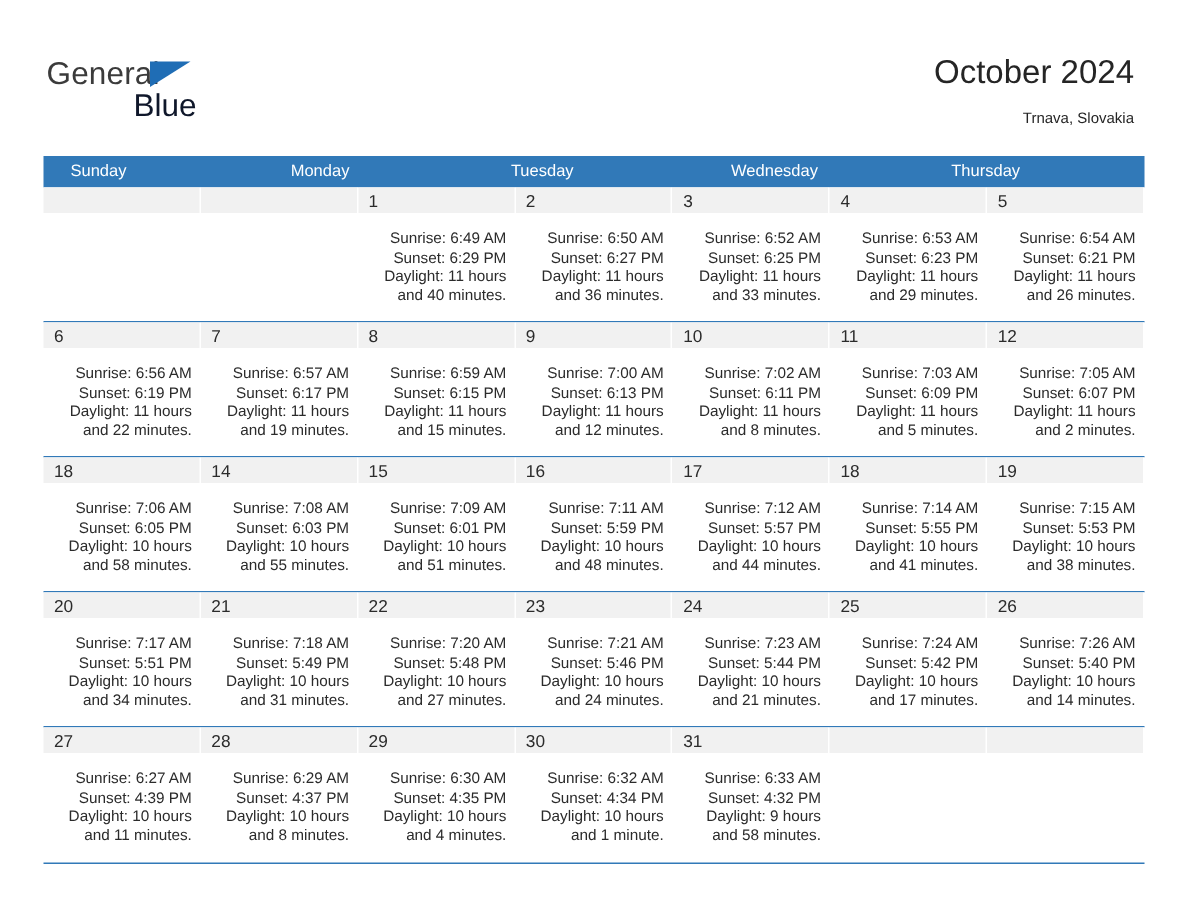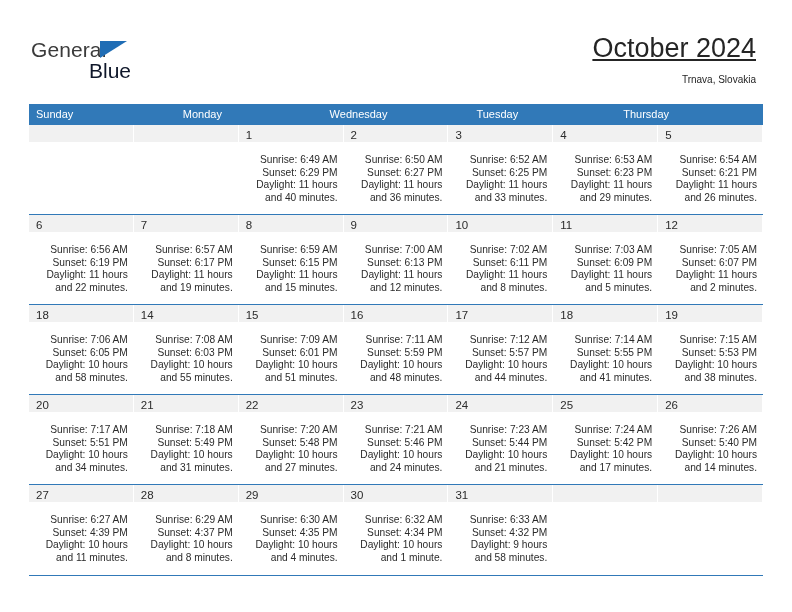--- a/index.html
+++ b/index.html
@@ -51,25 +51,24 @@
     font-size: 21px;
     color: #0f172a;
     white-space: nowrap;
   }
   .title-block {
     position: absolute;
     right: 31px; top: 32px;
     text-align: right;
   }
   .cal-title {
-    font-size: 27px;
+    font-size: 22px;
     color: #252525;
     line-height: 32px;
     white-space: nowrap;
-    text-decoration: underline;
   }
   .cal-sub {
     font-size: 10px;
     color: #252525;
     line-height: 20px;
     margin-top: 6px;
     white-space: nowrap;
   }
 
   
@@ -82,21 +81,21 @@
     display: flex;
     background: #3179b8;
     height: 21px;
   }
   .dow {
     flex: 1 1 0;
     min-width: 0;
     color: #ffffff;
     font-size: 11px;
     line-height: 21px;
-    padding-left: 7px;
+    padding-left: 18px;
     white-space: nowrap;
   }
   .week {
     display: flex;
     border-top: 1.2px solid #3179b8;
   }
   .week:first-of-type { border-top: none; }
   .cell {
     flex: 1 1 0;
     min-width: 0;
@@ -151,22 +150,22 @@
       <div class="cal-title">October 2024</div>
       <div class="cal-sub">Trnava, Slovakia</div>
     </div>
 
   </div>
 
   <div class="cal">
     <div class="dow-row">
       <div class="dow">Sunday</div>
       <div class="dow">Monday</div>
+      <div class="dow">Tuesday</div>
       <div class="dow">Wednesday</div>
-      <div class="dow">Tuesday</div>
       <div class="dow">Thursday</div>
     </div>
     <div id="weeks-host">
         <div class="week">
           <div class="cell cell-empty">
             <div class="num-band"><span class="num"></span></div>
           </div>
           <div class="cell cell-empty">
             <div class="num-band"><span class="num"></span></div>
           </div>

